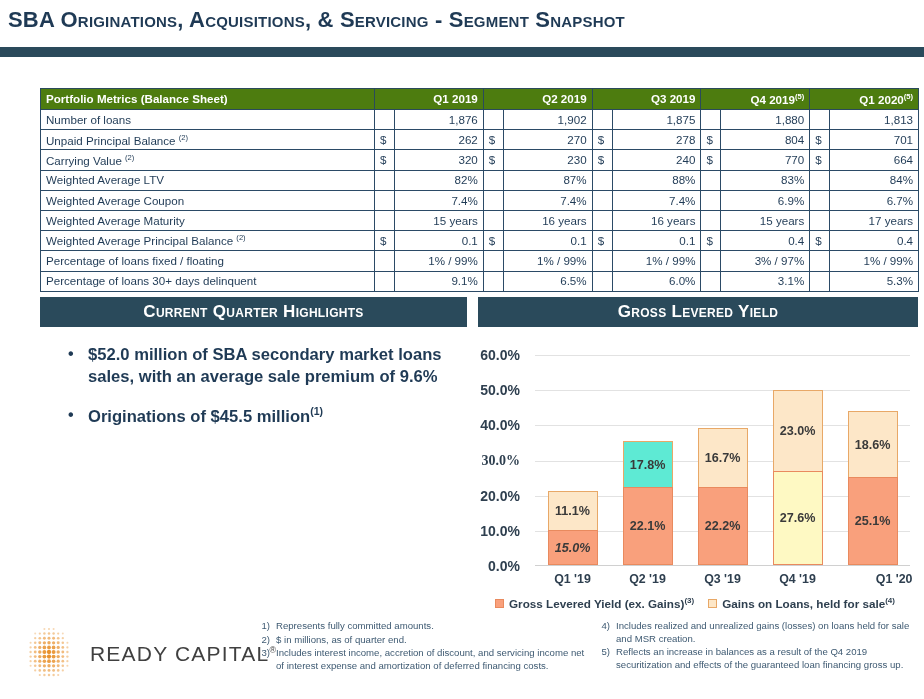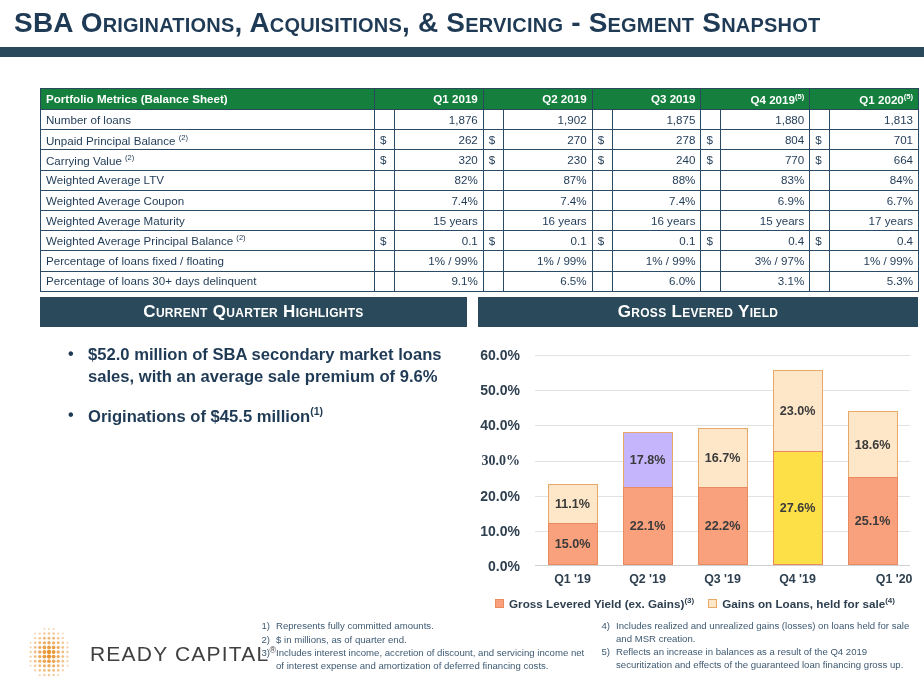--- a/index.html
+++ b/index.html
@@ -6,22 +6,22 @@
   html, body {
     width: 924px; height: 699px;
     background: #ffffff;
     font-family: "Liberation Sans", sans-serif;
     overflow: hidden;
   }
   .slide { position: relative; width: 924px; height: 699px; background:#fff; }
 
   
   .title {
-    position: absolute; left: 14px; top: 7px;
-    font-size: 28px; font-weight: bold;
+    position: absolute; left: 8px; top: 7px;
+    font-size: 22px; font-weight: bold;
     color: #1F3A55;
     letter-spacing: .2px;
     font-variant: small-caps;
     white-space: nowrap;
   }
   .title-rule {
     position: absolute; left: 0; top: 47px; width: 924px; height: 10px;
     background: #2A4A5B;
   }
 
@@ -30,21 +30,21 @@
   table.metrics { border-collapse: collapse; width: 878px; table-layout: fixed; }
   table.metrics th, table.metrics td {
     font-size: 11.6px; color: #1F3A55;
     border: 1px solid #2B4A66;
     height: 20.2px; line-height: 1;
     padding: 0 5px;
     white-space: nowrap;
     overflow: hidden;
   }
   table.metrics thead th {
-    background: #15803d; color: #fff; font-weight: bold;
+    background: #4d7c0f; color: #fff; font-weight: bold;
     border-color: #2A4A5B; height: 21px;
   }
   th.h-label { text-align: left; }
   th.h-num { text-align: right; }
   td.lbl { text-align: left; }
   td.val { text-align: right; }
   td.cur {
     text-align: left; width: 20px;
     border-right: none; padding-right: 0;
   }
@@ -311,48 +311,48 @@
         <div class="ytick" style="top: 140.667px;">20.0%</div>
         <div class="gridline" style="top: 105.5px;"></div>
         <div class="ytick" style="top: 105.5px; font-family: Liberation Serif, serif;">30.0%</div>
         <div class="gridline" style="top: 70.3333px;"></div>
         <div class="ytick" style="top: 70.3333px;">40.0%</div>
         <div class="gridline" style="top: 35.1667px;"></div>
         <div class="ytick" style="top: 35.1667px;">50.0%</div>
         <div class="gridline" style="top: 0px;"></div>
         <div class="ytick" style="top: 0px;">60.0%</div>
         <div class="bar-group" style="left: 12.5px;">
-          <div class="seg low" style="height: 42px; background: rgb(249, 160, 124); border-color: rgb(233, 138, 94);">
+          <div class="seg low" style="height: 35px; background: rgb(249, 160, 124); border-color: rgb(233, 138, 94); font-style: italic;">
             <span>15.0%</span>
           </div>
           <div class="seg high" style="height: 39.035px; background: rgb(253, 231, 200); border-color: rgb(232, 168, 103);">
             <span>11.1%</span>
           </div>
         </div>
         <div class="xlabel" style="left: -2.5px; top: 217px;">Q1 '19</div>
         <div class="bar-group" style="left: 87.5px;">
           <div class="seg low" style="height: 77.7183px; background: rgb(249, 160, 124); border-color: rgb(233, 138, 94);">
             <span>22.1%</span>
           </div>
-          <div class="seg high" style="height: 55px; background: #c4b5fd; border-color: rgb(232, 168, 103);">
+          <div class="seg high" style="height: 46px; background: #5eead4; border-color: rgb(232, 168, 103);">
             <span>17.8%</span>
           </div>
         </div>
         <div class="xlabel" style="left: 72.5px; top: 217px;">Q2 '19</div>
         <div class="bar-group" style="left: 162.5px;">
           <div class="seg low" style="height: 78.07px; background: rgb(249, 160, 124); border-color: rgb(233, 138, 94);">
             <span>22.2%</span>
           </div>
           <div class="seg high" style="height: 58.7283px; background: rgb(253, 231, 200); border-color: rgb(232, 168, 103); margin-top: 28px;">
             <span>16.7%</span>
           </div>
         </div>
         <div class="xlabel" style="left: 147.5px; top: 217px;">Q3 '19</div>
         <div class="bar-group" style="left: 237.5px;">
-          <div class="seg low" style="height: 114px; background: #fde047; border-color: rgb(233, 138, 94);">
+          <div class="seg low" style="height: 94px; background: #fef9c3; border-color: rgb(233, 138, 94);">
             <span>27.6%</span>
           </div>
           <div class="seg high" style="height: 80.8833px; background: rgb(253, 231, 200); border-color: rgb(232, 168, 103);">
             <span>23.0%</span>
           </div>
         </div>
         <div class="xlabel" style="left: 222.5px; top: 217px;">Q4 '19</div>
         <div class="bar-group" style="left: 312.5px;">
           <div class="seg low" style="height: 88.2683px; background: rgb(249, 160, 124); border-color: rgb(233, 138, 94);">
             <span>25.1%</span>

